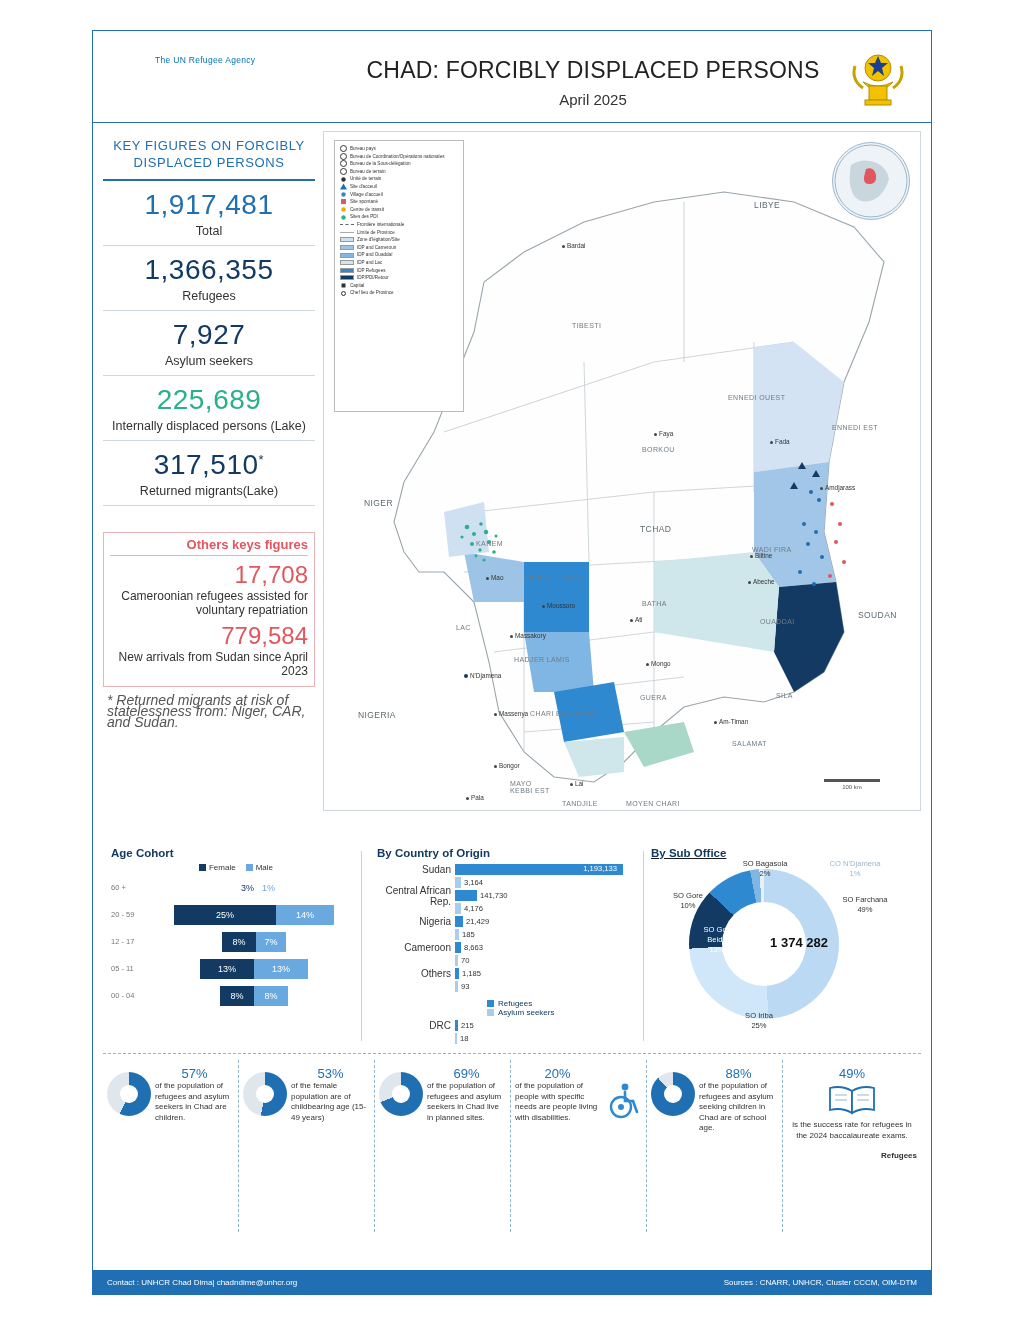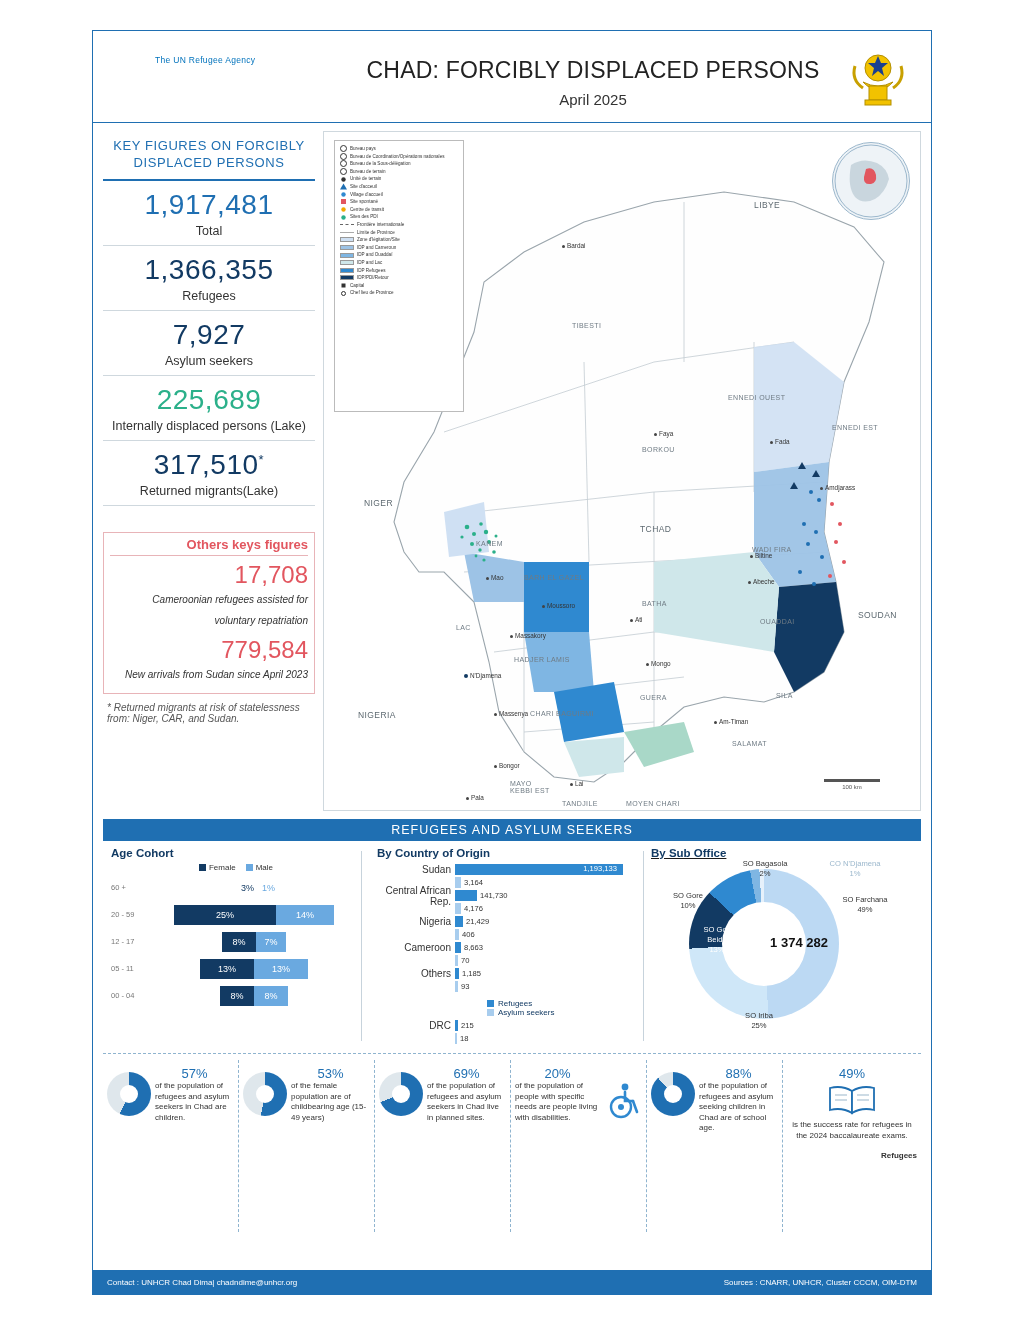--- a/index.html
+++ b/index.html
@@ -61,22 +61,22 @@
   .kf-num.dark { color: #123a63; }
   .kf-num.green { color: #2bb08a; }
   .kf-label { font-size: 12.5px; color: #333; margin-top: 2px; line-height: 16px; }
   .kf-sup { font-size: 13px; vertical-align: super; }
 
   .others {
     margin-top: 26px; border: 1px solid #e8b4b8; text-align: right; padding: 4px 6px 8px;
   }
   .others-title { color: #e2565f; font-size: 13px; font-weight: bold; padding-bottom: 3px; border-bottom: 1px solid #e8b4b8;}
   .others-num { font-size: 24px; color: #e2565f; margin-top: 5px; }
-  .others-label { font-size: 10px; color: #333; line-height: 21px; font-style: italic; }
-  .footnote { font-size: 10px; color: #555; font-style: italic; margin-top: 8px; line-height: 11px; padding: 0 4px; }
+  .others-label { font-size: 12px; color: #333; line-height: 14px; }
+  .footnote { font-size: 14px; color: #555; font-style: italic; margin-top: 8px; line-height: 11px; padding: 0 4px; }
 
   
   .map {
     position: absolute; left: 230px; top: 100px; width: 598px; height: 680px;
     background: #ffffff; border: 1px solid #cfd8de; overflow: hidden;
   }
   .map-bg { position: absolute; inset: 0; background: #fdfdfd; }
   .legend {
     position: absolute; left: 10px; top: 8px; width: 130px; height: 272px;
     background: #fff; border: 1px solid #bbb; padding: 4px 5px; font-size: 4.6px; line-height: 7.6px; color: #333;
@@ -459,21 +459,20 @@
     <div class="city" style="left:170px;top:630px;"><span class="dot"></span><span>Bongor</span></div>
     <div class="city" style="left:246px;top:648px;"><span class="dot"></span><span>Lai</span></div>
     <div class="city" style="left:142px;top:662px;"><span class="dot"></span><span>Pala</span></div>
 
     <div class="map-scale">
       <div class="bar"></div>
       <span>100 km</span>
     </div>
   </div>
 
-  <div class="sec-bar">REFUGEES AND ASYLUM SEEKERS</div>
 
   <div class="charts">
     <div class="vline" style="left:258px;"></div>
     <div class="vline" style="left:540px;"></div>
 
     <div class="chart-box age">
       <div class="chart-title">Age Cohort</div>
       <div class="age-legend">
         <span><i style="background:#123a63"></i><span>Female</span></span>
         <span><i style="background:#6aa9e0"></i><span>Male</span></span>
@@ -543,21 +542,21 @@
       </div>
 
       <div class="ob-row">
         <div class="ob-cat">Nigeria</div>
         <div class="ob-bar" style="width:8px;"></div>
         <div class="ob-val">21,429</div>
       </div>
       <div class="ob-row">
         <div class="ob-cat"></div>
         <div class="ob-bar light" style="width:4px;"></div>
-        <div class="ob-val">406</div>
+        <div class="ob-val">185</div>
       </div>
 
       <div class="ob-row">
         <div class="ob-cat">Cameroon</div>
         <div class="ob-bar" style="width:6px;"></div>
         <div class="ob-val">8,663</div>
       </div>
       <div class="ob-row">
         <div class="ob-cat"></div>
         <div class="ob-bar light" style="width:3px;"></div>

